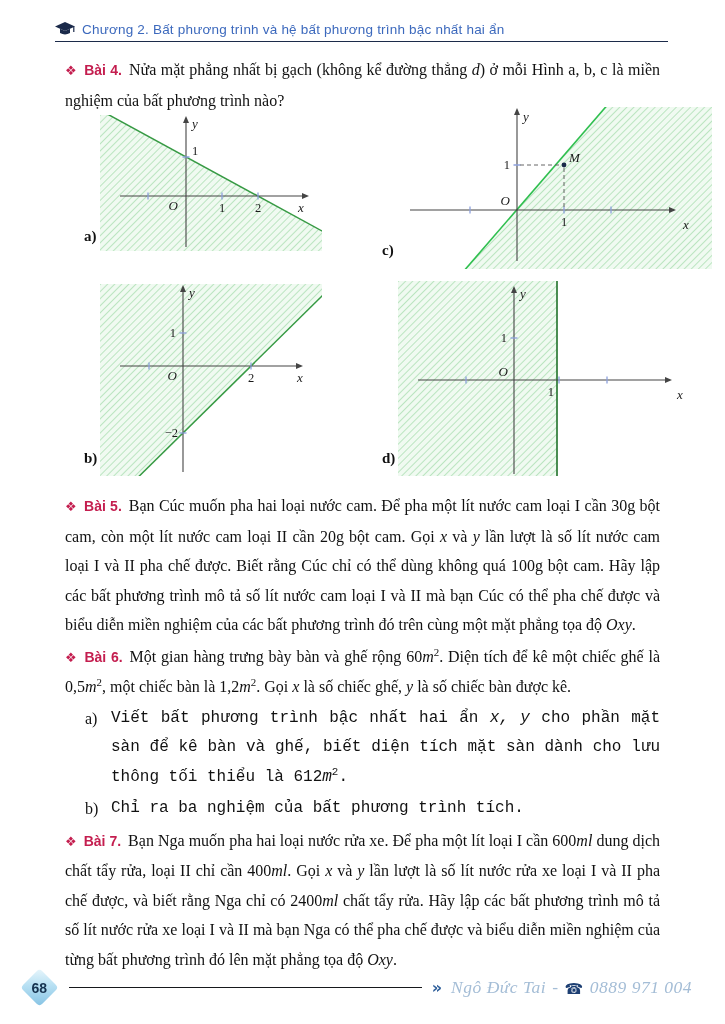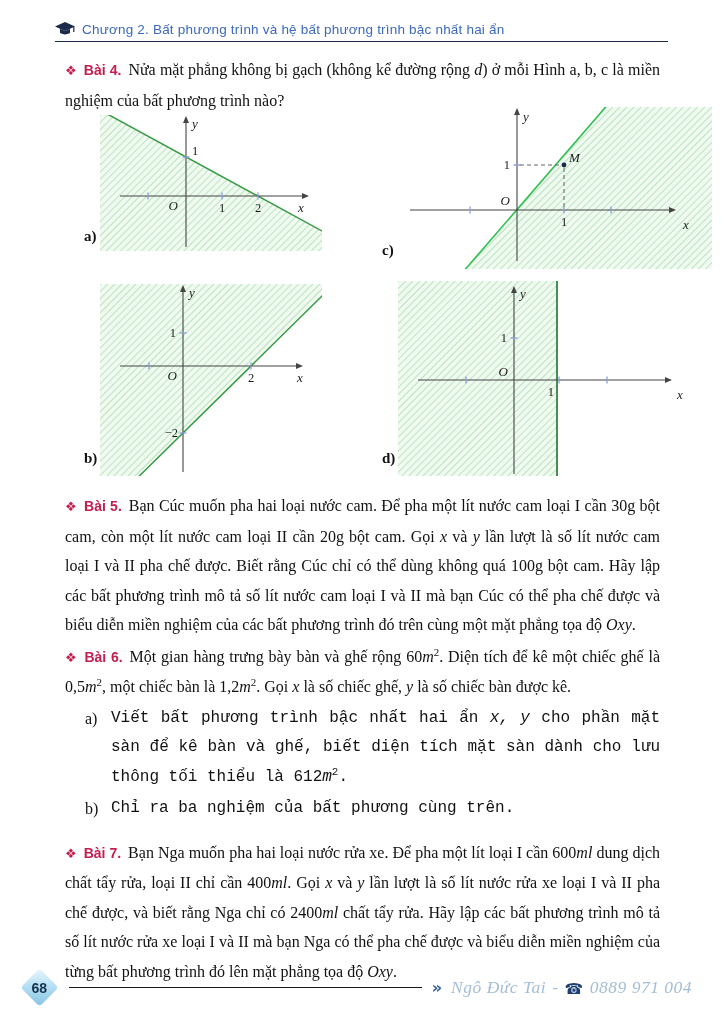--- a/index.html
+++ b/index.html
@@ -6,21 +6,21 @@
   .page{position:relative;width:725px;height:1024px;background:#ffffff;overflow:hidden;
         font-family:"Liberation Serif","DejaVu Serif",serif;color:#111;border-radius:29px;}
   
   .chapter-header{display:flex;align-items:center;gap:7px;margin:22px 57px 0 55px;
         padding-bottom:4px;border-bottom:1.6px solid #1c2b4a;}
   .chapter-header .cap{flex:none;display:inline-flex;}
   .chapter-title{font-family:"Liberation Sans","DejaVu Sans",sans-serif;font-size:13.5px;
         color:#3c69bd;letter-spacing:.2px;}
   
   .para{margin:0 65px;text-align:justify;font-size:16px;line-height:29.5px;}
-  .p4{margin-top:13px;} .p5{margin-top:8px;} .p6{margin-top:2px;} .p7{margin-top:14px;}
+  .p4{margin-top:13px;} .p5{margin-top:8px;} .p6{margin-top:2px;} .p7{margin-top:2px;}
   .clover{color:#c41e4f;font-family:"DejaVu Sans",sans-serif;font-size:13px;margin-right:7px;}
   .bai{font-family:"Liberation Sans","DejaVu Sans",sans-serif;font-weight:bold;
        color:#c41e4f;font-size:14px;margin-right:7px;}
   .mi{font-style:italic;}
   sup{font-size:0.68em;line-height:0;}
   
   .item{display:flex;margin:2px 65px 0 85px;font-size:16px;line-height:29.5px;}
   .item .marker{flex:none;width:26px;}
   .item .itext{flex:1;text-align:justify;margin:0;font-family:Liberation Mono, monospace;}
   
@@ -58,21 +58,21 @@
       <svg width="20" height="15" viewBox="0 0 20 15">
         <polygon points="10,0 20,4.5 10,9 0,4.5" fill="#1b2a4a"></polygon>
         <path d="M5,6.8 L5,11 Q10,13.8 15,11 L15,6.8 L10,9 Z" fill="#1b2a4a"></path>
         <rect x="18.2" y="4.5" width="1.2" height="5.5" fill="#1b2a4a"></rect>
       </svg>
     </span>
     <span class="chapter-title">Chương 2. Bất phương trình và hệ bất phương trình bậc nhất hai ẩn</span>
   </div>
 
   <p class="para p4">
-    <span class="clover">❖</span><span class="bai">Bài 4.</span><span><span>Nửa mặt phẳng không bị gạch (không kể đường rộng </span><span class="mi">d</span><span>) ở mỗi Hình a, b, c là miền nghiệm của bất phương trình nào?</span></span>
+    <span class="clover">❖</span><span class="bai">Bài 4.</span><span><span>Nửa mặt phẳng nhất bị gạch (không kể đường thẳng </span><span class="mi">d</span><span>) ở mỗi Hình a, b, c là miền nghiệm của bất phương trình nào?</span></span>
   </p>
 
   <div class="figures">
 
     <svg class="fig figA" width="222" height="136" viewBox="0 0 222 136">
       <defs>
         <pattern id="hA" width="5" height="5" patternUnits="userSpaceOnUse" patternTransform="rotate(45)">
           <line x1="0" y1="0" x2="0" y2="5" stroke="#85cf90" stroke-width="1"></line>
         </pattern>
       </defs>
@@ -184,21 +184,21 @@
 
   <p class="para p6">
     <span class="clover">❖</span><span class="bai">Bài 6.</span><span><span>Một gian hàng trưng bày bàn và ghế rộng 60</span><span class="mi">m</span><sup>2</sup><span>. Diện tích để kê một chiếc ghế là 0,5</span><span class="mi">m</span><sup>2</sup><span>, một chiếc bàn là 1,2</span><span class="mi">m</span><sup>2</sup><span>. Gọi </span><span class="mi">x</span><span> là số chiếc ghế, </span><span class="mi">y</span><span> là số chiếc bàn được kê.</span></span>
   </p>
   <div class="item">
     <span class="marker">a)</span>
     <p class="itext"><span>Viết bất phương trình bậc nhất hai ẩn </span><span class="mi">x, y</span><span> cho phần mặt sàn để kê bàn và ghế, biết diện tích mặt sàn dành cho lưu thông tối thiểu là 612</span><span class="mi">m</span><sup>2</sup><span>.</span></p>
   </div>
   <div class="item">
     <span class="marker">b)</span>
-    <p class="itext"><span>Chỉ ra ba nghiệm của bất phương cùng trên.</span></p>
+    <p class="itext"><span>Chỉ ra ba nghiệm của bất phương trình tích.</span></p>
   </div>
 
   <p class="para p7">
     <span class="clover">❖</span><span class="bai">Bài 7.</span><span><span>Bạn Nga muốn pha hai loại nước rửa xe. Để pha một lít loại I cần 600</span><span class="mi">ml</span><span> dung dịch chất tẩy rửa, loại II chỉ cần 400</span><span class="mi">ml</span><span>. Gọi </span><span class="mi">x</span><span> và </span><span class="mi">y</span><span> lần lượt là số lít nước rửa xe loại I và II pha chế được, và biết rằng Nga chỉ có 2400</span><span class="mi">ml</span><span> chất tẩy rửa. Hãy lập các bất phương trình mô tả số lít nước rửa xe loại I và II mà bạn Nga có thể pha chế được và biểu diễn miền nghiệm của từng bất phương trình đó lên mặt phẳng tọa độ </span><span class="mi">Oxy</span><span>.</span></span>
   </p>
 
   <div class="footer">
     <span class="diamond">
       <span>68</span>
     </span>

